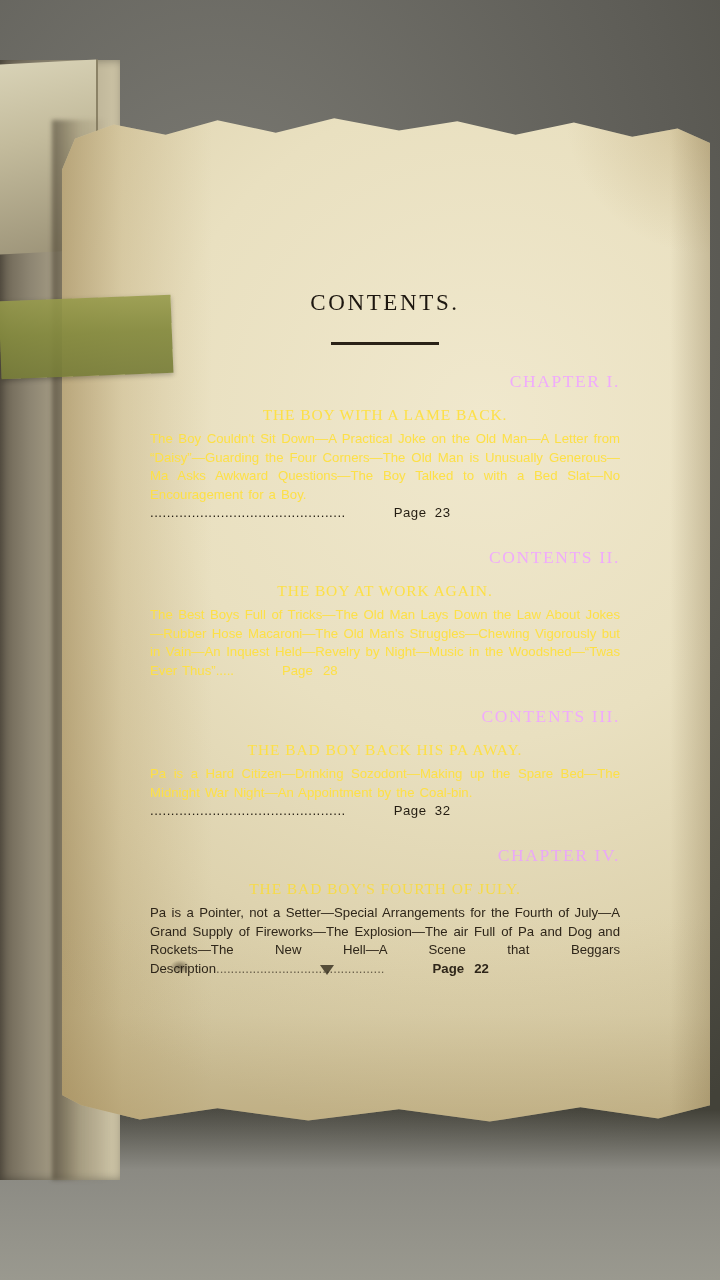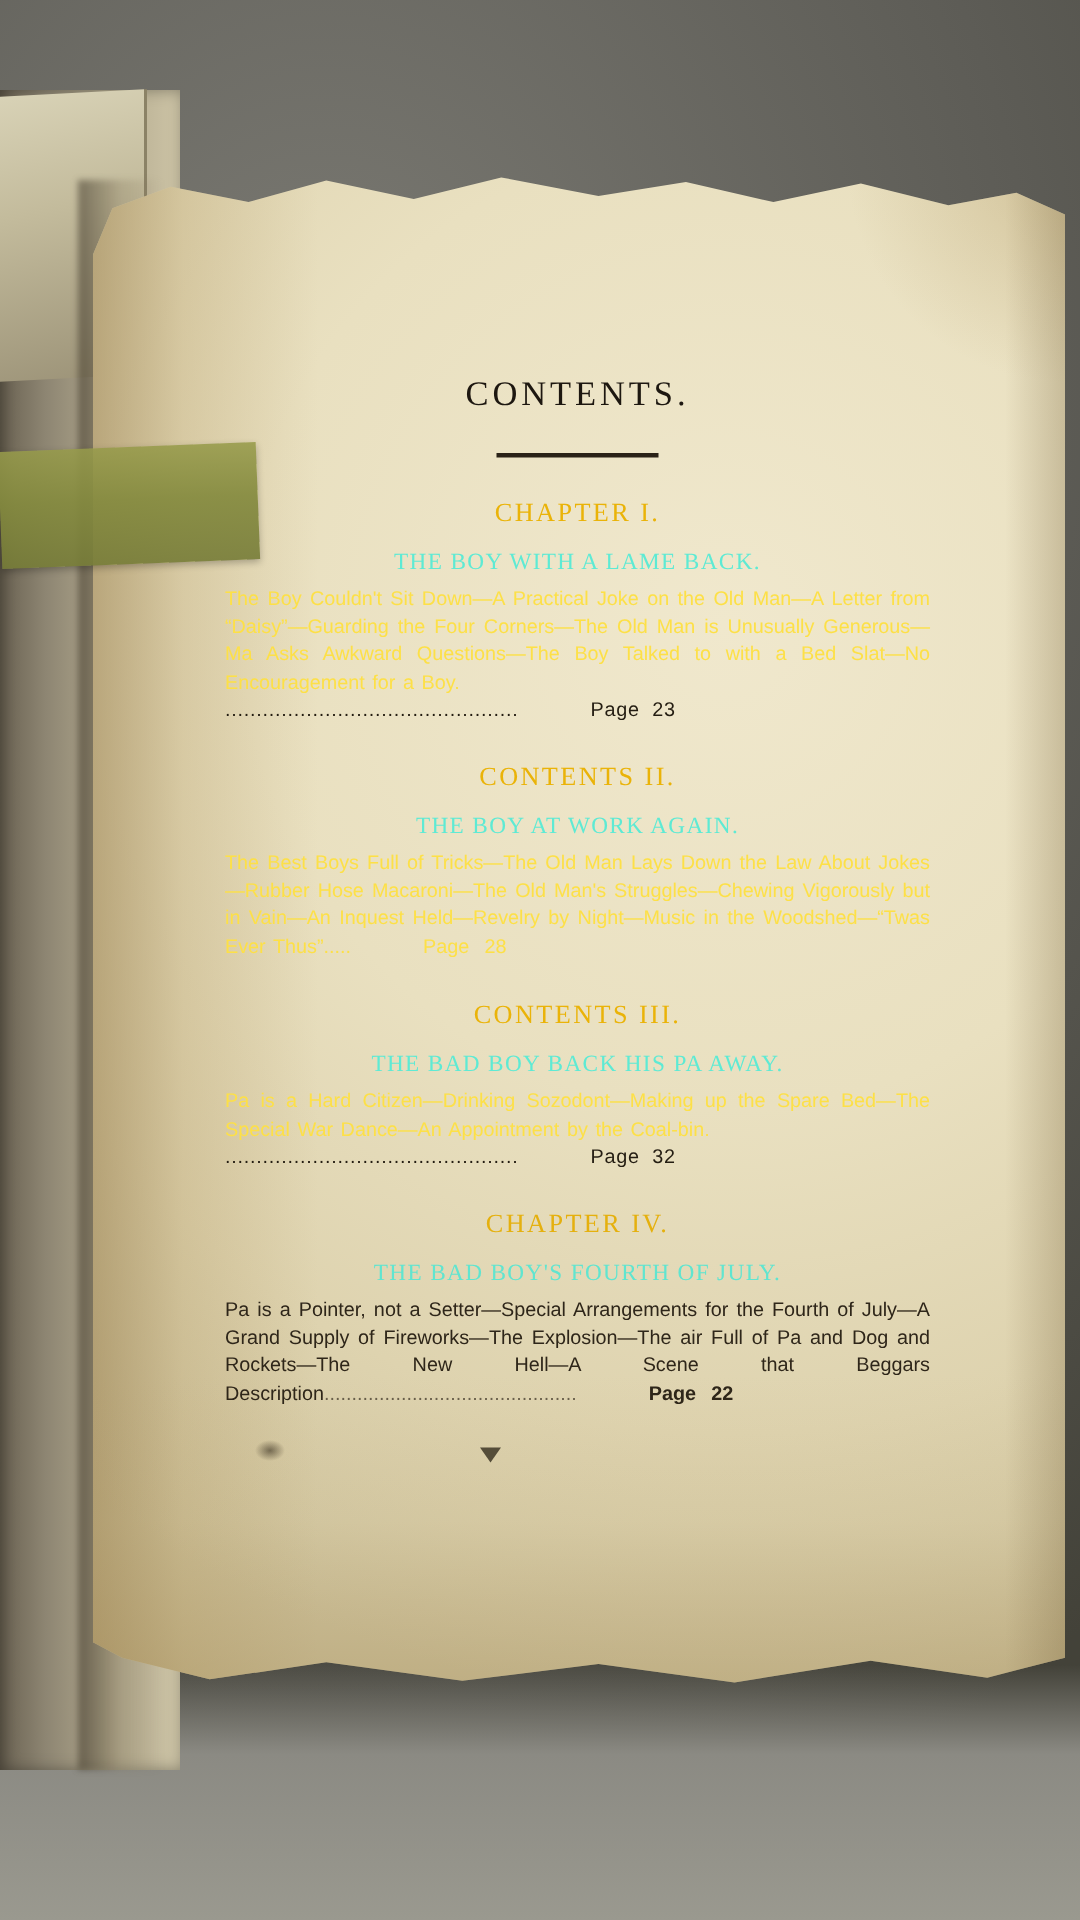--- a/index.html
+++ b/index.html
@@ -122,43 +122,44 @@
     width: 470px;
     color: #241d12;
   }
   .contents-title {
     text-align: center;
     font-size: 23px;
     letter-spacing: 2.6px;
     font-family: "Liberation Serif", serif;
     margin-bottom: 26px;
     color: #1d1710;
+    margin-top: 40px;
   }
   .rule {
     width: 108px;
     height: 3px;
     background: #2a2217;
     margin: 0 auto 26px auto;
   }
   .chapter {
     margin-bottom: 26px;
   }
   .chapter-num {
-    text-align: center;
+    text-align: right;
     font-size: 17.5px;
     letter-spacing: 1.6px;
     margin-bottom: 4px;
-    color: #eab308;
+    color: #f0abfc;
   }
   .chapter-title {
     text-align: center;
     font-size: 15.5px;
     letter-spacing: 0.9px;
     margin-bottom: 6px;
-    color: #5eead4;
+    color: #fde047;
     margin-top: 14px;
   }
   .chapter-desc {
     font-size: 13.2px;
     line-height: 18.5px;
     text-align: justify;
     word-spacing: 1.4px;
     color: #fde047;
     font-family: "Liberation Sans", sans-serif;
   }
@@ -251,21 +252,21 @@
       <div class="chapter-num">CONTENTS II.</div>
       <div class="chapter-title">THE BOY AT WORK AGAIN.</div>
       <div class="chapter-desc">
         <span>The Best Boys Full of Tricks—The Old Man Lays Down the Law About Jokes—Rubber Hose Macaroni—The Old Man's Struggles—Chewing Vigorously but in Vain—An Inquest Held—Revelry by Night—Music in the Woodshed—“Twas Ever Thus”</span><span>.....</span><span class="pageref"><span>Page</span>&nbsp;&nbsp;<span>28</span></span>
       </div>
     </div>
 
     <div class="chapter ch3">
       <div class="chapter-num">CONTENTS III.</div>
       <div class="chapter-title">THE BAD BOY BACK HIS PA AWAY.</div>
-      <div class="chapter-desc ch3-desc">Pa is a Hard Citizen—Drinking Sozodont—Making up the Spare Bed—The Special War Dance—An Appointment by the Coal-bin.</div>
+      <div class="chapter-desc ch3-desc">Pa is a Hard Citizen—Drinking Sozodont—Making up the Spare Bed—The Midnight War Night—An Appointment by the Coal-bin.</div>
       <div class="dotline">
         <span>...............................................</span><span class="pageref"><span>Page</span>&nbsp;&nbsp;<span>32</span></span>
       </div>
     </div>
 
     <div class="chapter ch4">
       <div class="chapter-num">CHAPTER  IV.</div>
       <div class="chapter-title">THE BAD BOY'S FOURTH OF JULY.</div>
       <div class="chapter-desc">
         <span>Pa is a Pointer, not a Setter—Special Arrangements for the Fourth of July—A Grand Supply of Fireworks—The Explosion—The air Full of Pa and Dog and Rockets—The New Hell—A Scene that Beggars Description</span><span class="faded">..............................................</span><span class="pageref bold-ink"><span>Page</span>&nbsp;&nbsp;<span>22</span></span>

